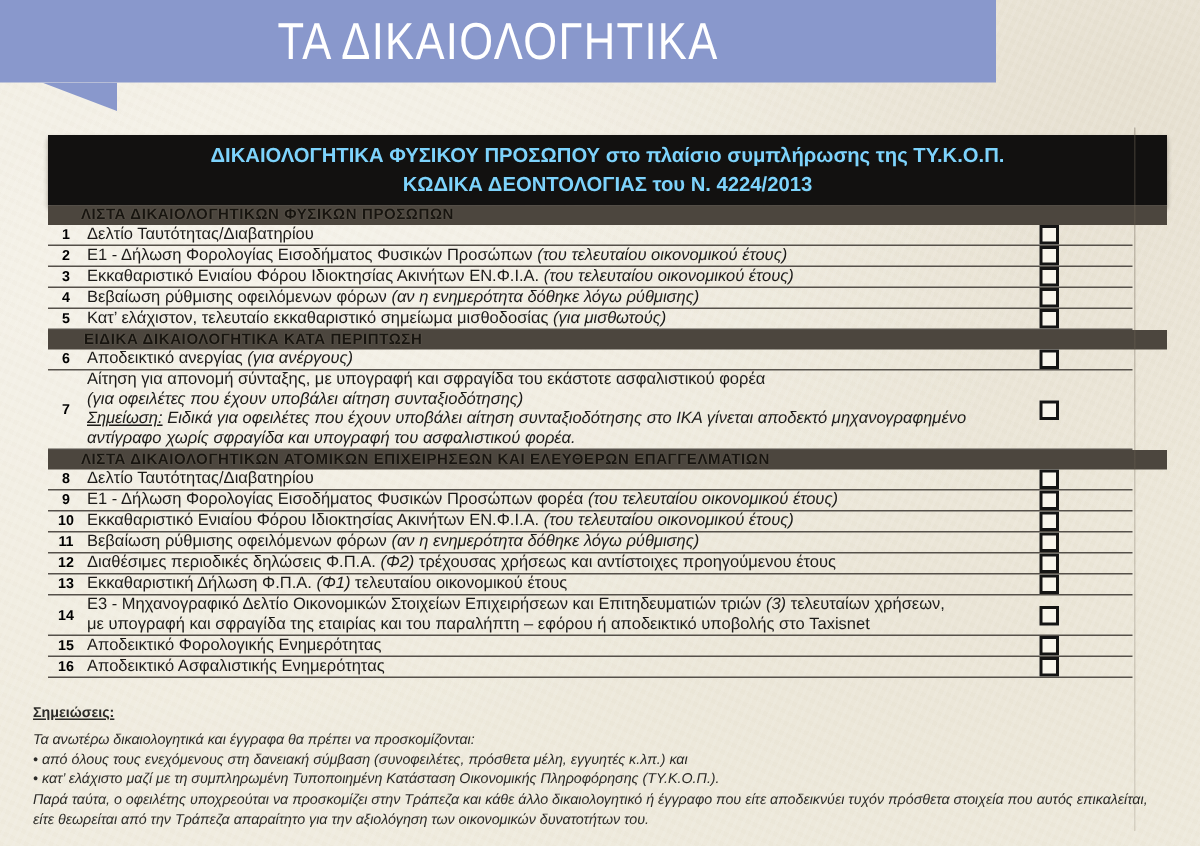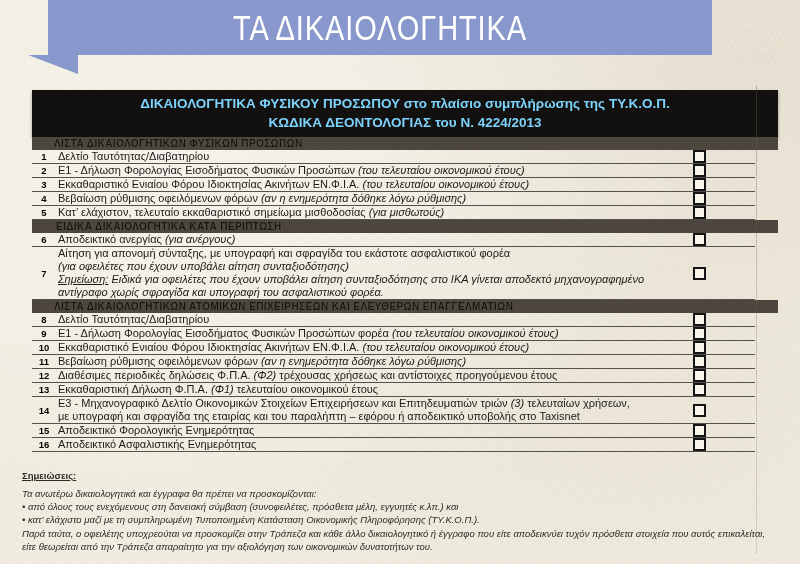--- a/index.html
+++ b/index.html
@@ -19,21 +19,21 @@
       repeating-linear-gradient(25deg, rgba(160,145,120,.05) 0 3px, rgba(0,0,0,0) 3px 7px);
   }
   .crease{
     position:absolute;top:85px;bottom:10px;width:1px;
     background:linear-gradient(180deg, rgba(110,100,85,.38), rgba(110,100,85,.18));
     pointer-events:none;
   }
   
   .banner{
     position:absolute;top:0;left:0;width:664px;height:55px;
-    display:flex;align-items:center;justify-content:center;margin-left:48px;
+    display:flex;align-items:center;justify-content:center;
   }
   .banner-title{
     color:#ffffff;font-size:33px;font-weight:400;letter-spacing:1px;
     transform:scale(0.88,1.05);transform-origin:center;
     white-space:nowrap;
   }
   .banner-tail{
     position:absolute;left:28px;top:55px;width:50px;height:19px;
     clip-path:polygon(0 0,100% 0,100% 100%);
   }

